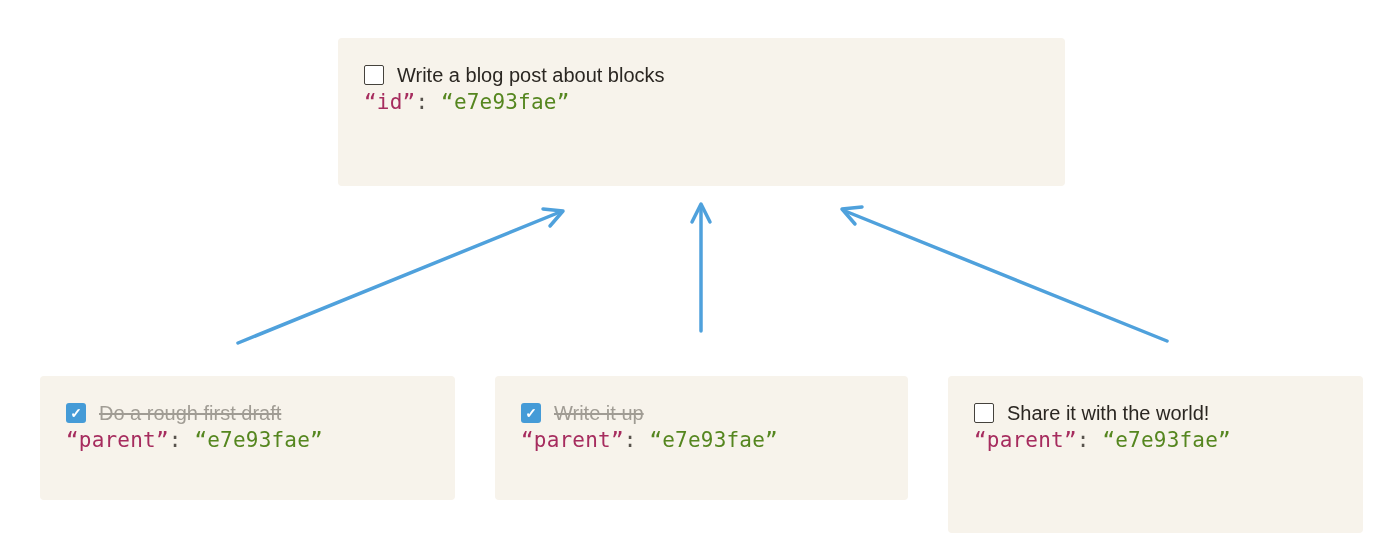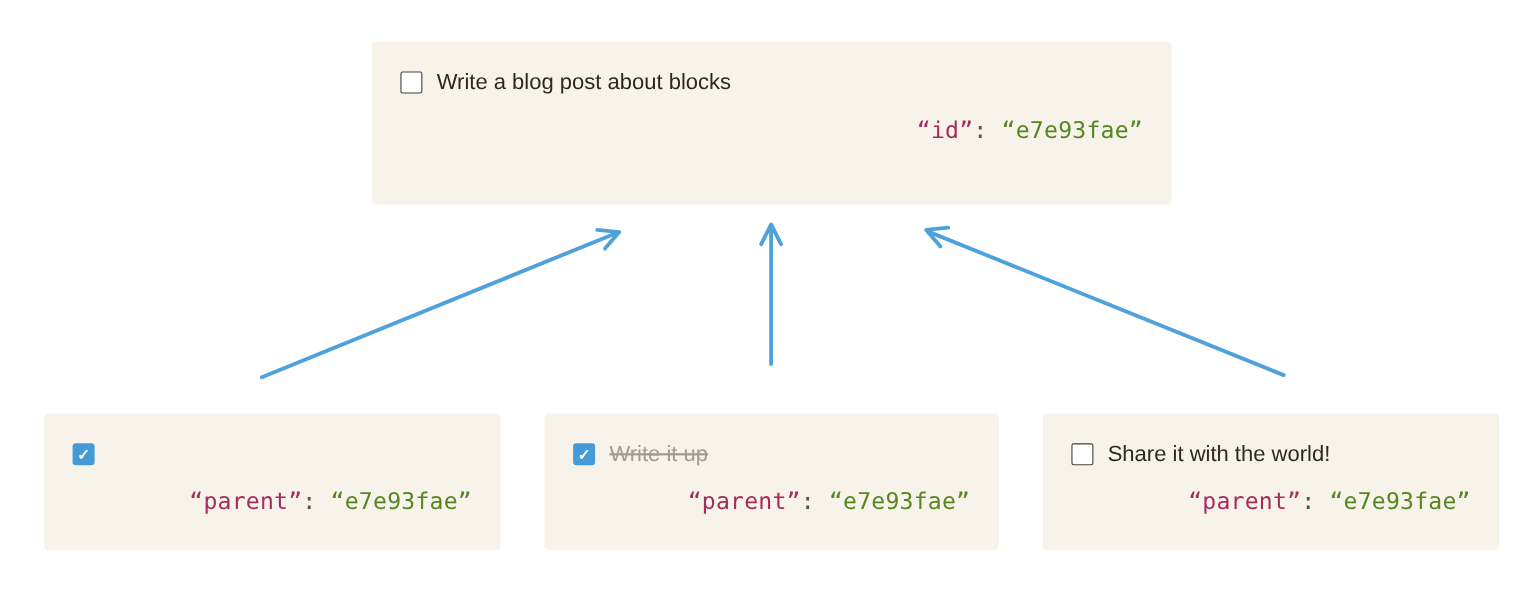--- a/index.html
+++ b/index.html
@@ -9,29 +9,29 @@
   }
   *{margin:0;padding:0;box-sizing:border-box;}
   body{background:var(--page-bg);font-family:"Liberation Sans",sans-serif;}
   .canvas{position:relative;width:1400px;height:544px;background:var(--page-bg);overflow:hidden;}
   .arrows{position:absolute;left:0;top:0;width:1400px;height:544px;pointer-events:none;}
   .arrow-stroke{fill:none;stroke:var(--arrow);stroke-width:3.5;stroke-linecap:round;stroke-linejoin:round;}
   .card{position:absolute;background:var(--card-bg);border-radius:4px;padding:22px 26px;}
   .card-parent{left:338px;top:38px;width:727px;height:148px;}
   .card-child-1{left:40px;top:376px;width:415px;height:124px;}
   .card-child-2{left:495px;top:376px;width:413px;height:124px;}
-  .card-child-3{left:948px;top:376px;width:415px;height:124px;}
+  .card-child-3{left:948px;top:376px;width:415px;height:157px;}
   .todo-row{display:flex;align-items:center;gap:13px;height:30px;}
   .checkbox{width:20px;height:20px;flex:0 0 20px;display:flex;align-items:center;justify-content:center;cursor:pointer;}
   .checkbox.unchecked{background:#fff;border:1.5px solid var(--checkbox-border);border-radius:2px;}
   .checkbox.checked{background:var(--checkbox-checked);border-radius:3px;}
   .check-glyph{color:#ffffff;font-size:14px;font-weight:bold;line-height:1;}
   .todo-title{font-size:20px;color:var(--text);line-height:1.3;}
   .todo-title.done{color:var(--done-text);text-decoration:line-through;text-decoration-thickness:1.5px;}
-  .code-line{margin-top:16px;font-family:"DejaVu Sans Mono",monospace;font-size:21px;letter-spacing:0.2px;line-height:1.2;text-align:right;}
+  .code-line{margin-top:0;font-family:"DejaVu Sans Mono",monospace;font-size:21px;letter-spacing:0.2px;line-height:1.2;}
   .code-key{color:var(--code-key);}
   .code-colon{color:var(--code-punct);}
   .code-value{color:var(--code-value);}
 </style>
 </head>
 <body>
 
 <div class="canvas">
 
   <svg class="arrows" viewBox="0 0 1400 544" aria-hidden="true">
@@ -55,20 +55,21 @@
       <span class="todo-title">Write a blog post about blocks</span>
     </div>
     <div class="code-line"><span class="code-key">“id”</span><span class="code-colon">:</span> <span class="code-value">“e7e93fae”</span></div>
   </div>
 
   <div class="card card-child-1">
     <div class="todo-row">
       <span class="checkbox checked">
           <span class="check-glyph">✓</span>
         </span>
+      <span class="todo-title done">Do a rough first draft</span>
     </div>
     <div class="code-line"><span class="code-key">“parent”</span><span class="code-colon">:</span> <span class="code-value">“e7e93fae”</span></div>
   </div>
 
   <div class="card card-child-2">
     <div class="todo-row">
       <span class="checkbox checked">
           <span class="check-glyph">✓</span>
         </span>
       <span class="todo-title done">Write it up</span>

